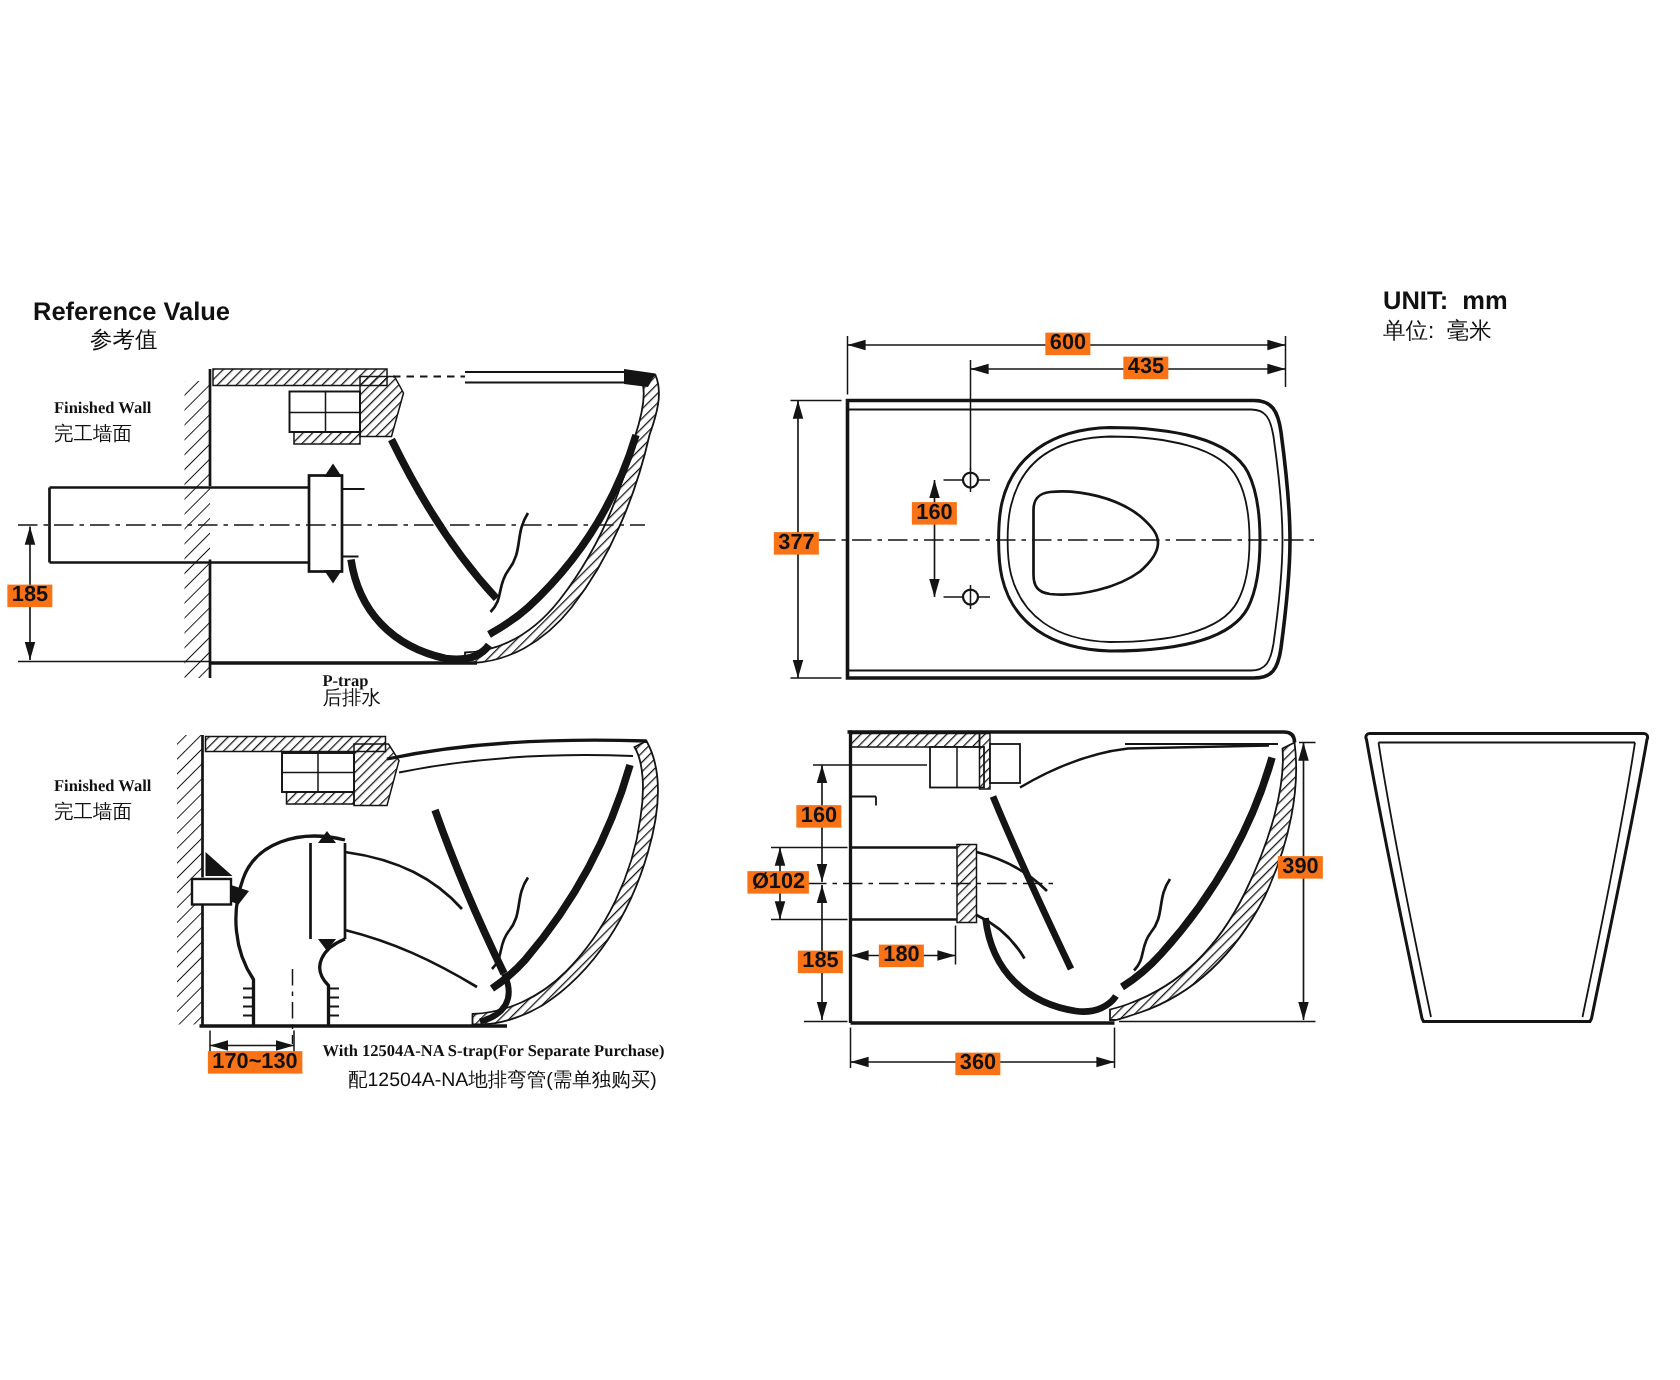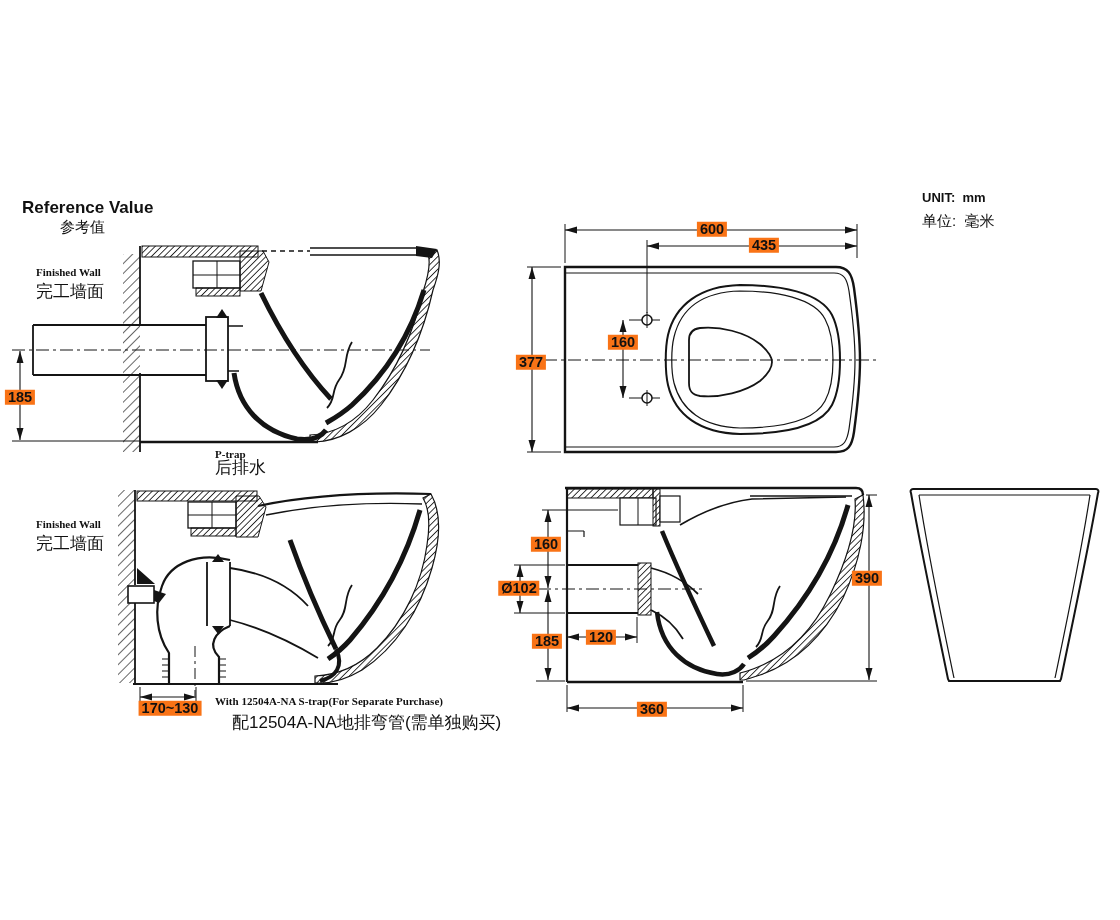--- a/index.html
+++ b/index.html
@@ -2,24 +2,24 @@
 <html><head>
 <meta charset="utf-8">
 <style>
   html,body{margin:0;padding:0;background:#fff;}
   .canvas{position:relative;width:1120px;height:920px;background:#ffffff;overflow:hidden;
           font-family:"Liberation Sans", sans-serif;color:#111;}
   svg{position:absolute;overflow:visible;}
   .txt{position:absolute;white-space:pre;line-height:1.15;color:#111;}
   .t-title{font-size:17px;font-weight:bold;}
   .t-title-zh{font-size:15px;margin-left:38px;}
-  .t-unit{font-size:13px;font-weight:bold;}
+  .t-unit{font-size:17px;font-weight:bold;}
   .t-unit-zh{font-size:15px;}
   .t-lab{font-size:11px;font-weight:bold;font-family:Liberation Serif, serif;}
-  .t-lab-zh{font-size:17px;font-weight:normal;}
+  .t-lab-zh{font-size:13px;font-weight:normal;}
   .dim{position:absolute;font-size:14.5px;font-weight:bold;background:#f97316;padding:0 3px;
        transform:translate(-50%,-50%);white-space:nowrap;line-height:1;}
   .ln{stroke:#141414;fill:none;}
 </style>
 </head>
 <body>
 
 <div class="canvas">
 
   <svg width="0" height="0">
@@ -201,17 +201,17 @@
   <div class="dim" style="left:712px;top:229px;">600</div>
   <div class="dim" style="left:764px;top:245px;">435</div>
   <div class="dim" style="left:531px;top:362px;">377</div>
   <div class="dim" style="left:623px;top:342px;">160</div>
 
   <div class="dim" style="left:170px;top:708px;">170~130</div>
 
   <div class="dim" style="left:546px;top:544px;">160</div>
   <div class="dim" style="left:519px;top:588px;">Ø102</div>
   <div class="dim" style="left:547px;top:641px;">185</div>
-  <div class="dim" style="left:601px;top:637px;">120</div>
+  <div class="dim" style="left:601px;top:637px;">180</div>
   <div class="dim" style="left:652px;top:709px;">360</div>
   <div class="dim" style="left:867px;top:578px;">390</div>
 
 </div>
 
 </body></html>

